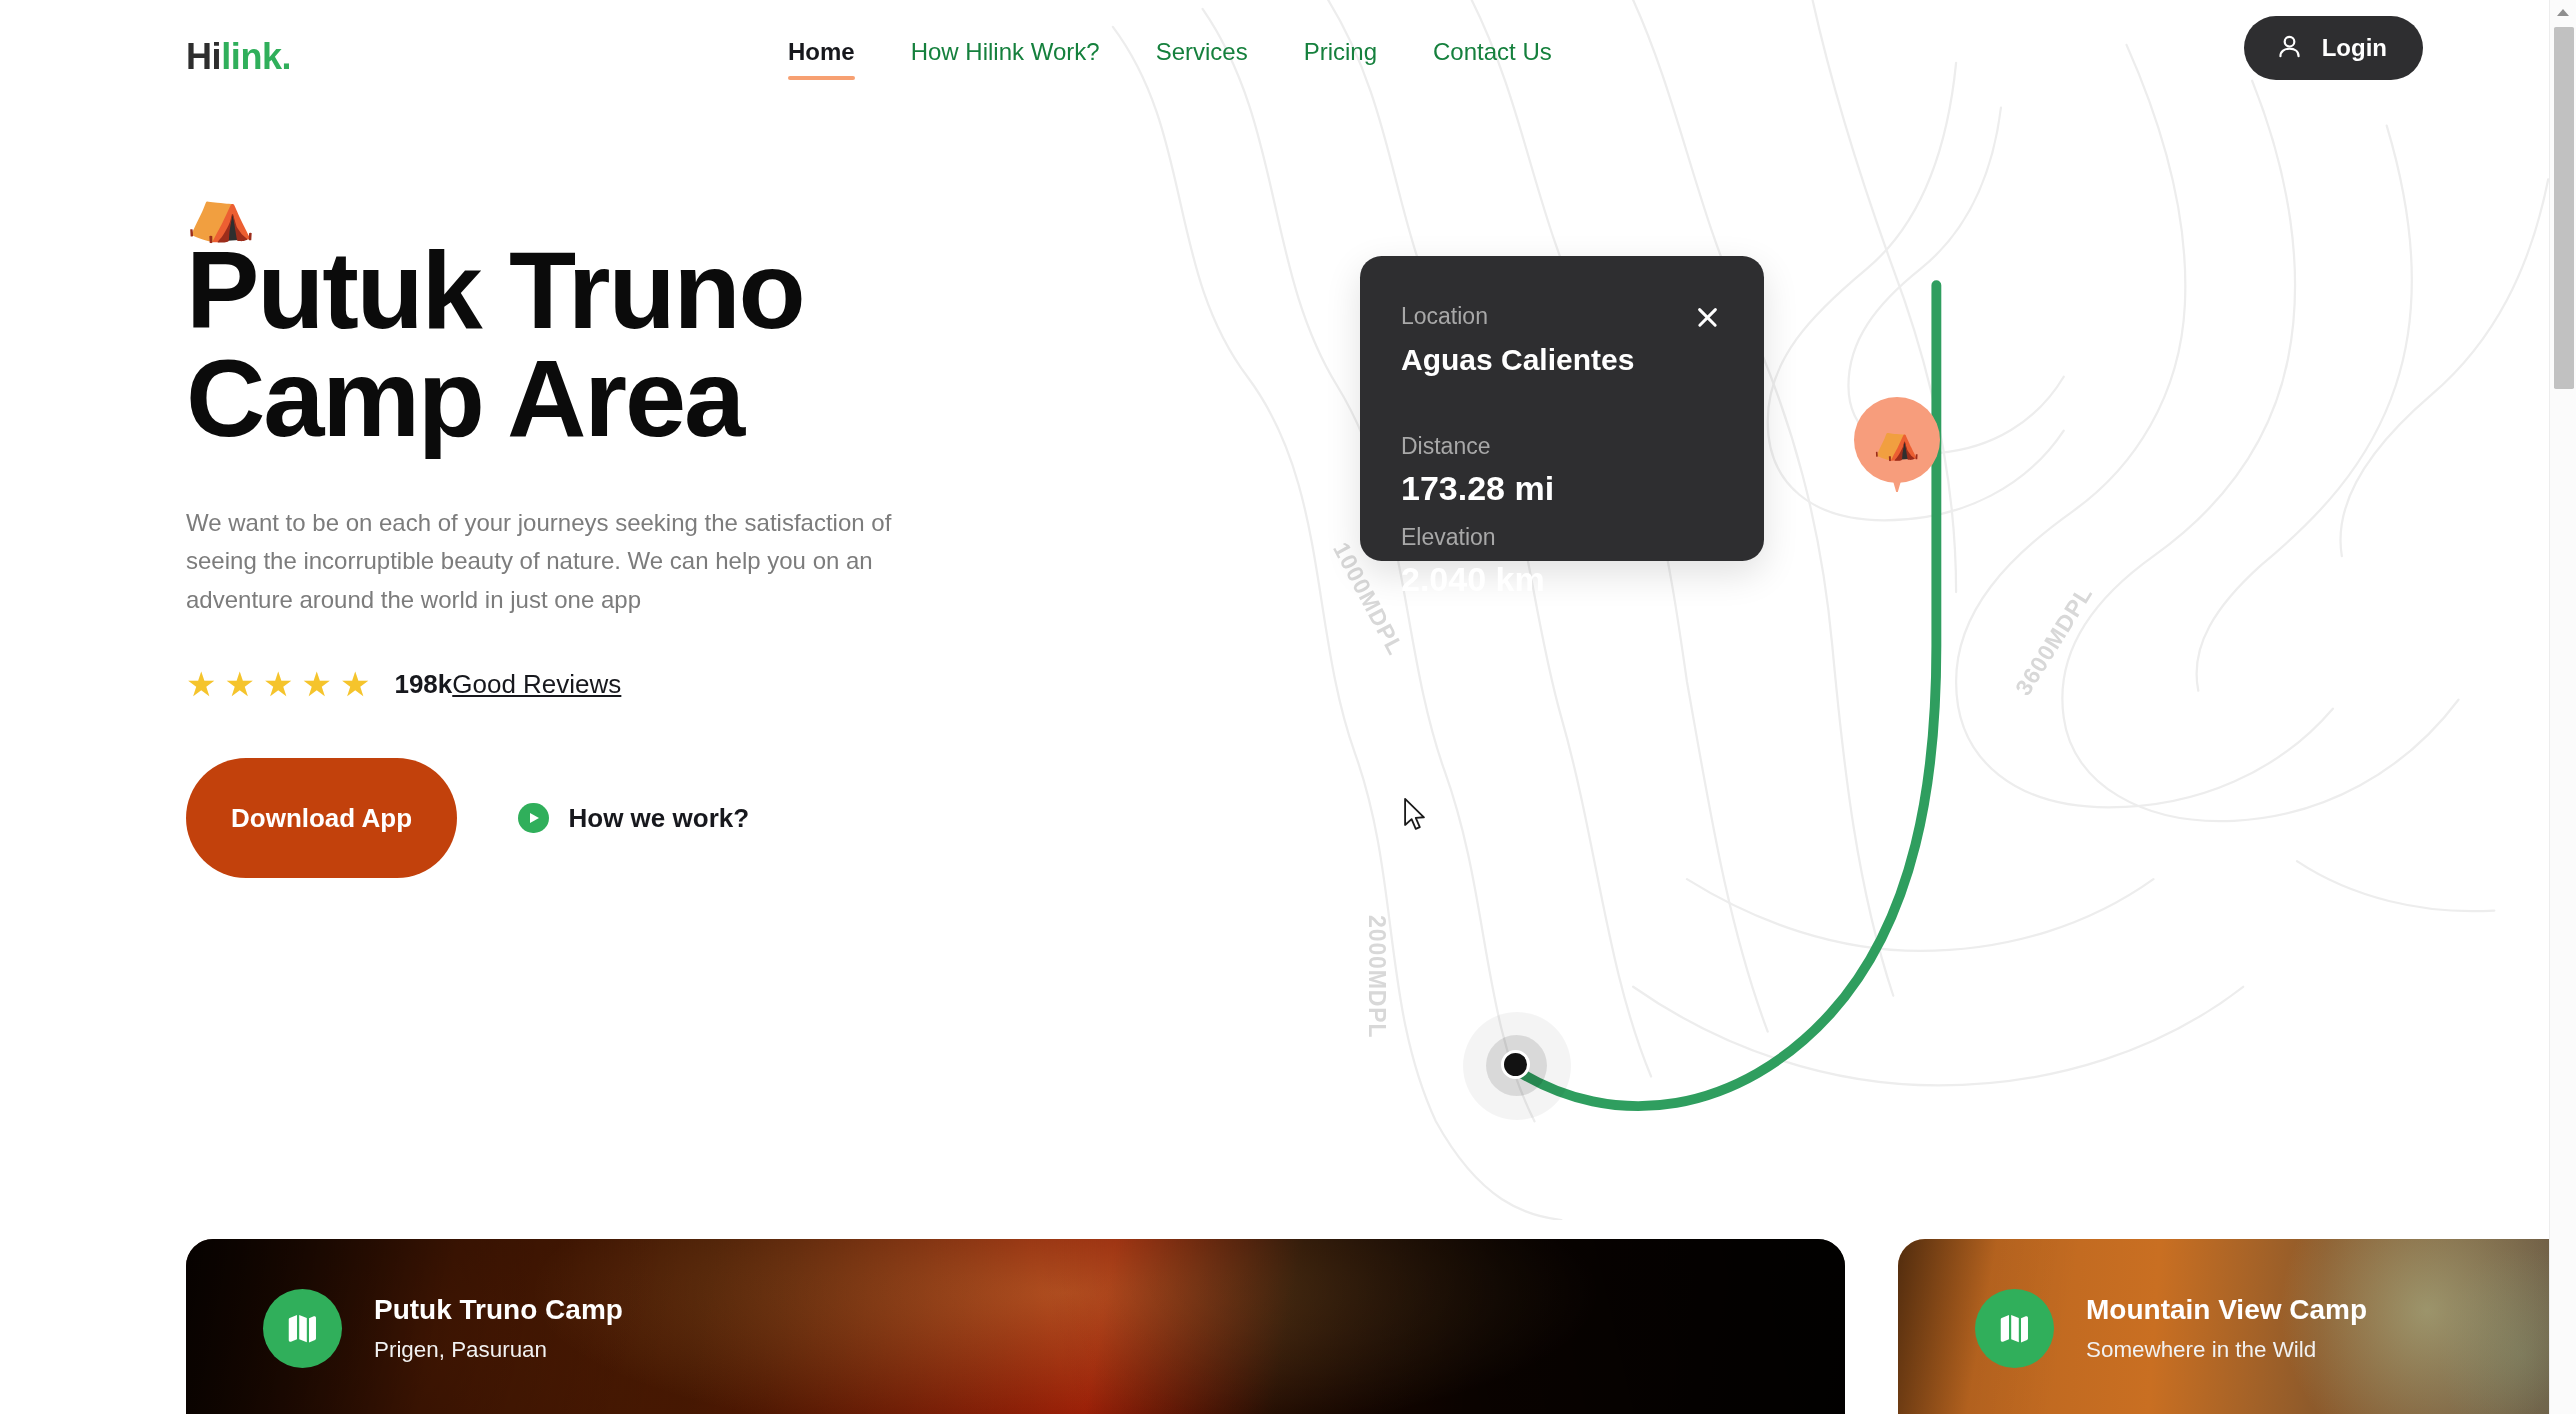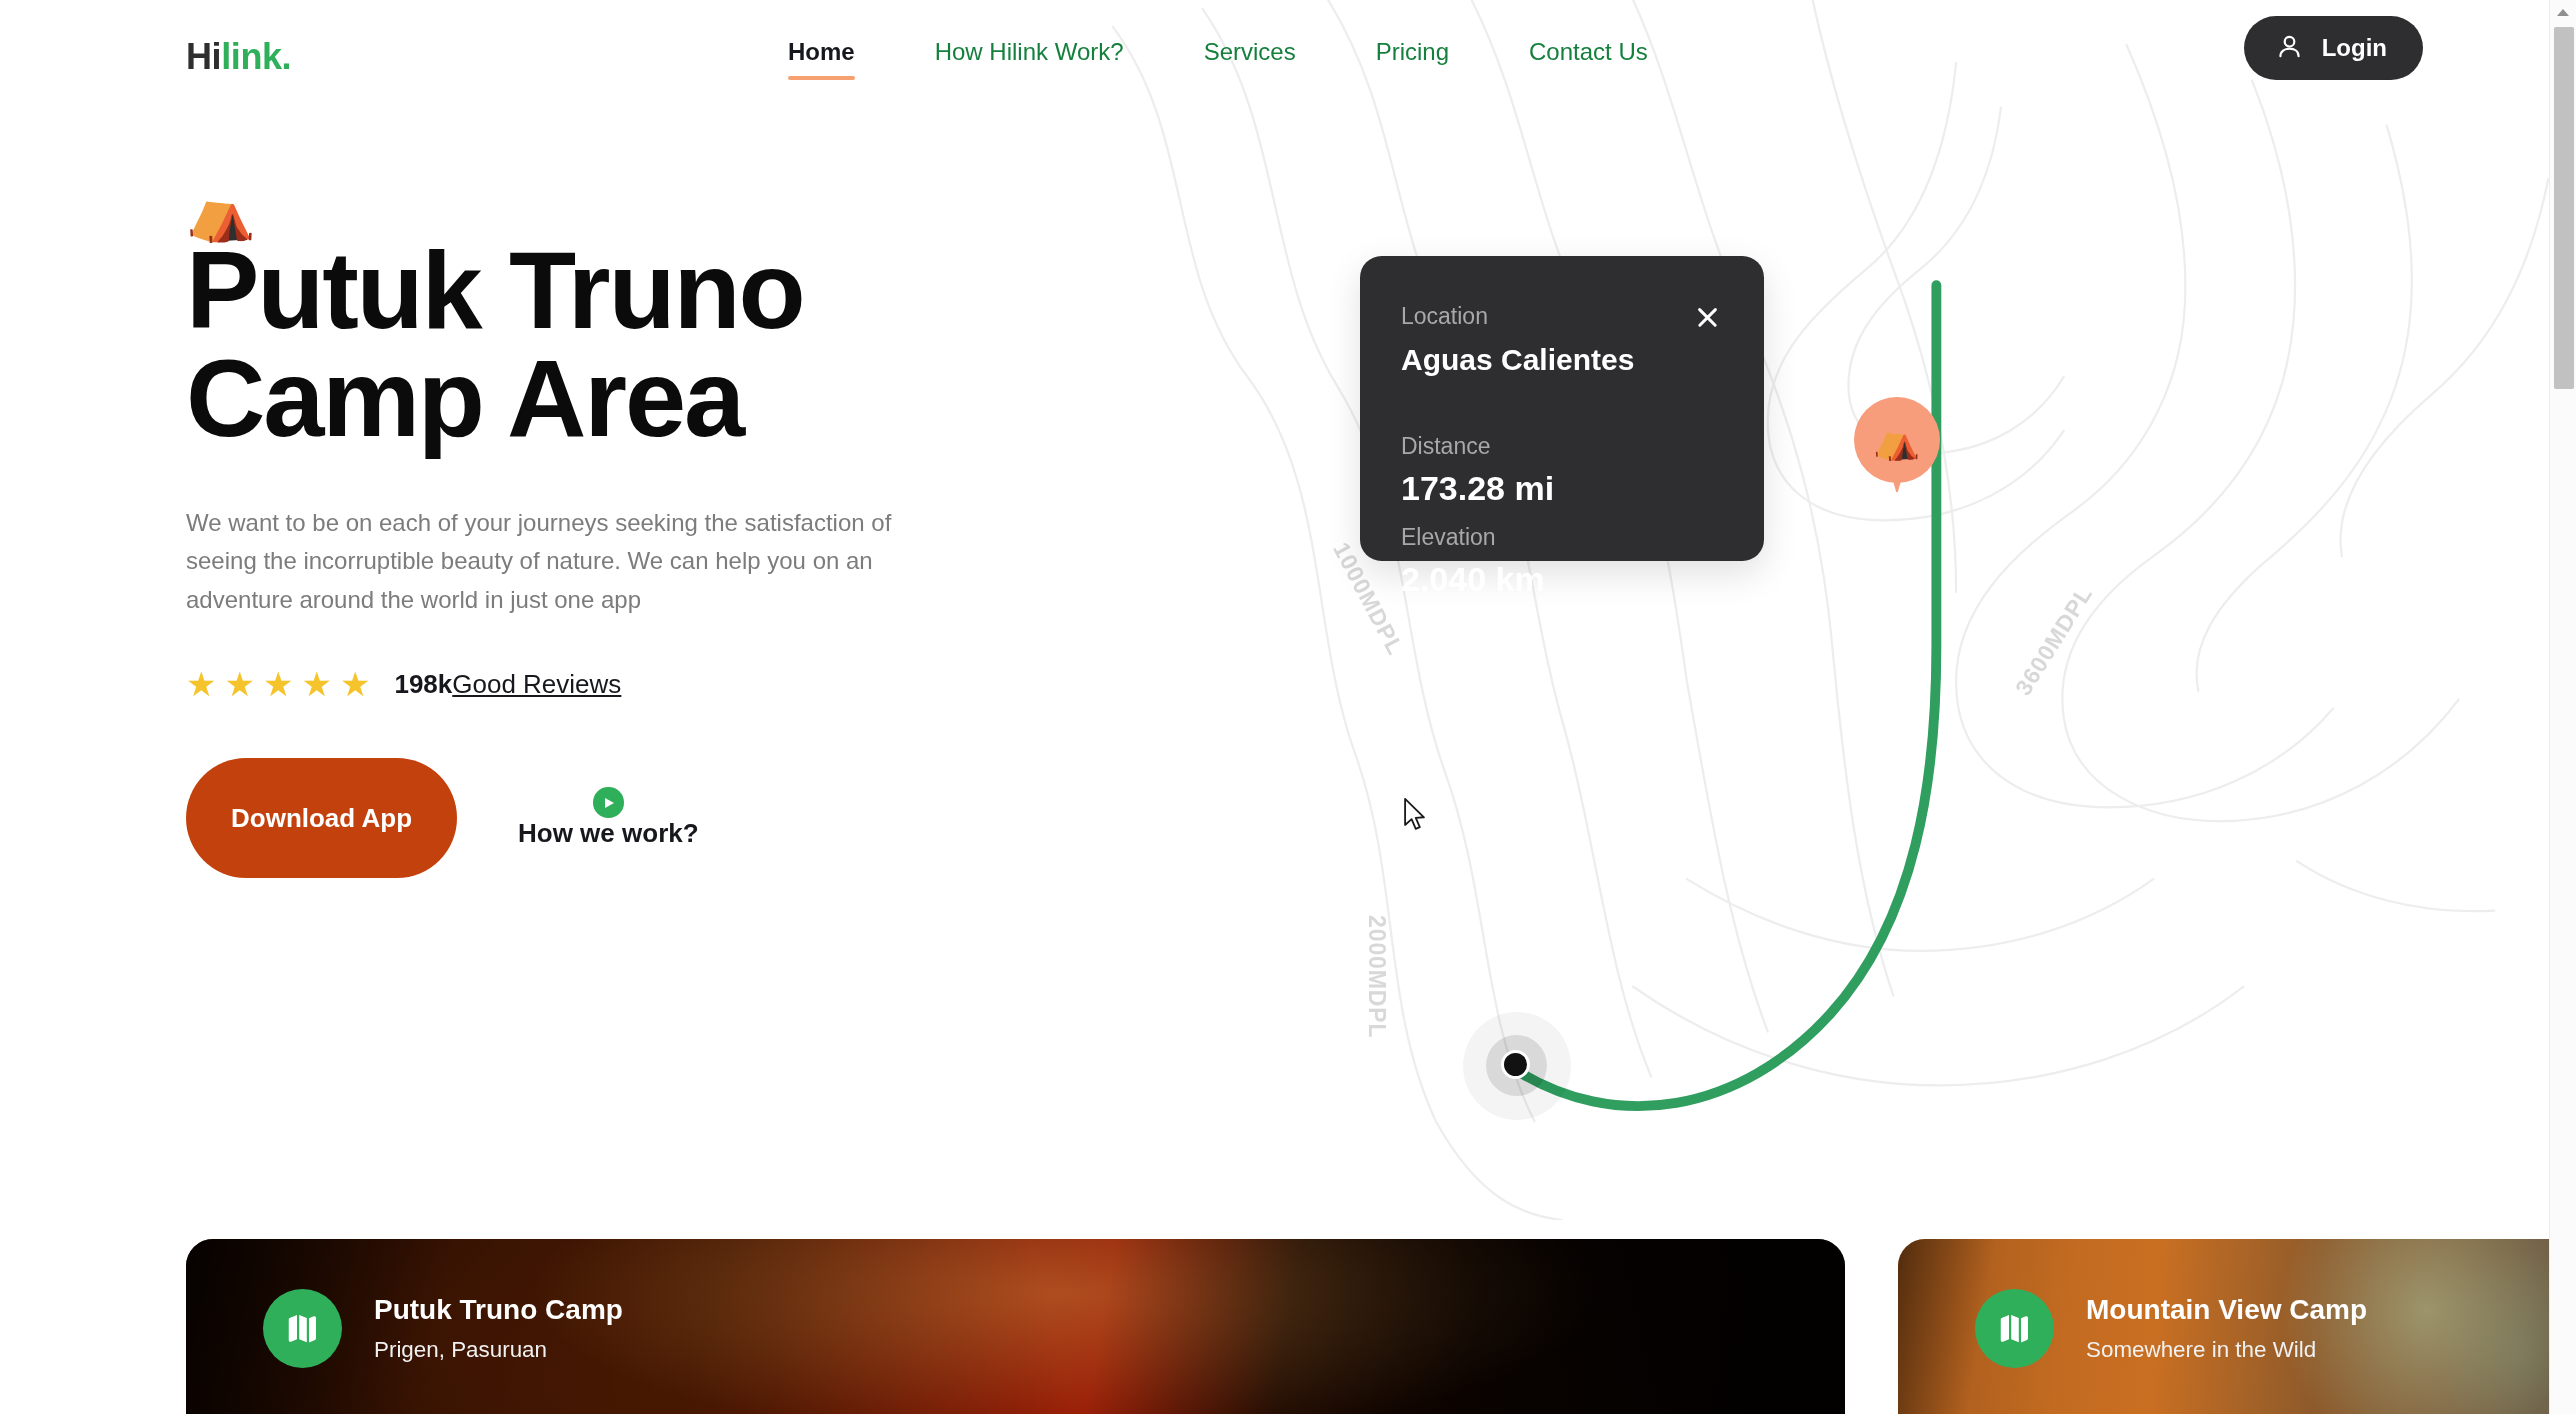--- a/index.html
+++ b/index.html
@@ -94,21 +94,21 @@
   }
   .logo {
     position: absolute; left: 186px; top: 36px;
     font-size: 36px; font-weight: 700; letter-spacing: -0.4px;
   }
   .logo .hi { color: #2e2e2e; }
   .logo .link { color: #30af5b; }
 
   .nav {
     position: absolute; left: 788px; top: 38px;
-    display: flex; align-items: center; gap: 80px;
+    display: flex; align-items: center; gap: 56px;
   }
   .nav-item {
     position: relative;
     font-size: 24px;
     color: #15803d;
     cursor: pointer;
     padding-bottom: 14.4px;
     white-space: nowrap;
   }
   .nav-item.active { color: #17181d; font-weight: 700; }
@@ -185,23 +185,22 @@
     background: #c2410c;
     border-radius: 896px;
     border: none;
     color: #ffffff;
     font-size: 26px; font-weight: 700;
     cursor: pointer;
     display: flex; align-items: center; justify-content: center;
     font-family: "Liberation Sans", sans-serif;
   }
   .howwework {
-    display: flex; align-items: center; 
-    cursor: pointer;
-    flex-direction: column;
+    display: flex; align-items: center; gap: 20px;
+    cursor: pointer;
   }
   .play-circle {
     width: 30.5px; height: 30.5px; border-radius: 50%;
     background: #30af5b;
     display: flex; align-items: center; justify-content: center;
   }
   .play-tri {
     width: 0; height: 0;
     border-left: 9px solid #ffffff;
     border-top: 5.4px solid transparent;

